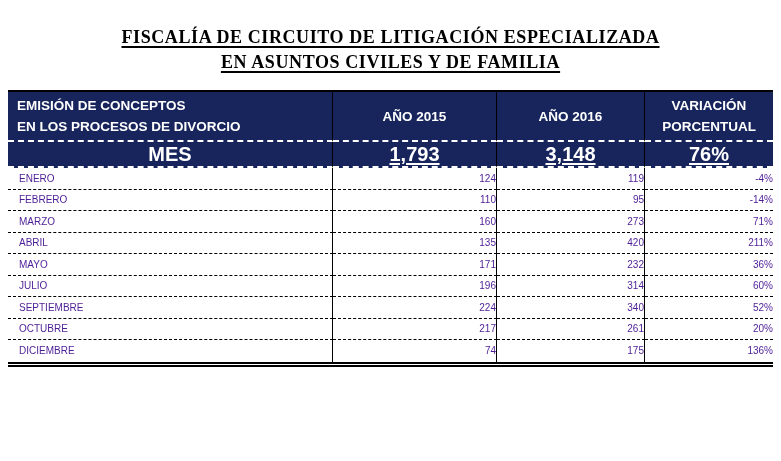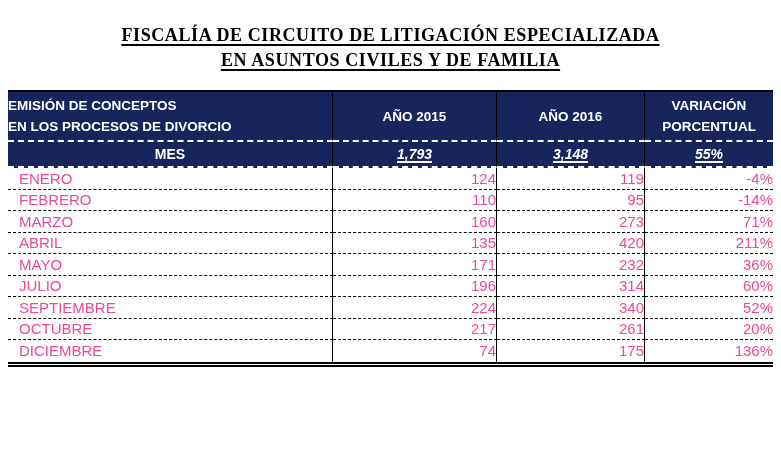--- a/index.html
+++ b/index.html
@@ -6,27 +6,28 @@
   * { box-sizing: border-box; }
   html, body { margin: 0; padding: 0; }
   body {
     width: 781px; height: 461px;
     background: #ffffff;
     font-family: "Liberation Sans", sans-serif;
     position: relative;
     overflow: hidden;
   }
   .title-block {
-    padding-top: 23px;
+    padding-top: 9px;
     text-align: center;
     font-family: "Liberation Serif", serif;
     font-weight: bold;
     font-size: 18px;
     line-height: 25px;
     color: #000;
+    margin-top: 16px;
   }
   .title-line {
     display: inline-block;
     text-decoration: underline;
     text-decoration-thickness: 2px;
     text-underline-offset: 3px;
     letter-spacing: 0.6px;
   }
   table.report {
     position: absolute;
@@ -44,31 +45,31 @@
     border-right: 1.6px solid var(--border-c);
   }
   
   tr.hdr-row th, tr.mes-row th {
     background: var(--header-bg);
     color: #ffffff;
     font-weight: bold;
     border-bottom: 2px dashed #ffffff;
   }
   tr.hdr-row th { height: 50px; font-size: 13.5px; }
-  .hdr-left { text-align: left; padding-left: 0; margin-top: 24px; }
+  .hdr-left { text-align: left; padding-left: 9px; margin-top: 24px; }
   .hdr-left div { line-height: 21px; }
   .hdr-center { text-align: center; }
   .hdr-center div { line-height: 21px; }
-  tr.mes-row th { height: 26px; font-size: 14px; text-align: center; margin-top: 44px; }
-  .totals-underline { text-decoration: underline; text-underline-offset: 2px; text-decoration-thickness: 1.6px; font-style: italic; }
+  tr.mes-row th { height: 26px; font-size: 20px; text-align: center; margin-top: 44px; }
+  .totals-underline { text-decoration: underline; text-underline-offset: 2px; text-decoration-thickness: 1.6px; }
   
   tr.data-row td {
     height: 21.5px;
-    font-size: 15px;
-    color: #ec4899;
+    font-size: 10px;
+    color: #4c1d95;
     border-bottom: 1.5px dashed var(--border-c);
     white-space: nowrap;
     overflow: hidden;
   }
   tr.data-row:last-child td { border-bottom: none; }
   td.month-cell { text-align: left; padding-left: 11px; }
   td.num-cell { text-align: right; }
 </style>
 </head>
 <body>
@@ -97,21 +98,21 @@
     <th class="hdr-center">
       <div>VARIACIÓN</div>
       <div>PORCENTUAL</div>
     </th>
   </tr>
 
   <tr class="mes-row">
     <th>MES</th>
     <th><span class="totals-underline">1,793</span></th>
     <th><span class="totals-underline">3,148</span></th>
-    <th><span class="totals-underline">55%</span></th>
+    <th><span class="totals-underline">76%</span></th>
   </tr>
 
   <tr class="data-row">
     <td class="month-cell">ENERO</td>
     <td class="num-cell">124</td>
     <td class="num-cell">119</td>
     <td class="num-cell">-4%</td>
   </tr>
   <tr class="data-row">
     <td class="month-cell">FEBRERO</td>

